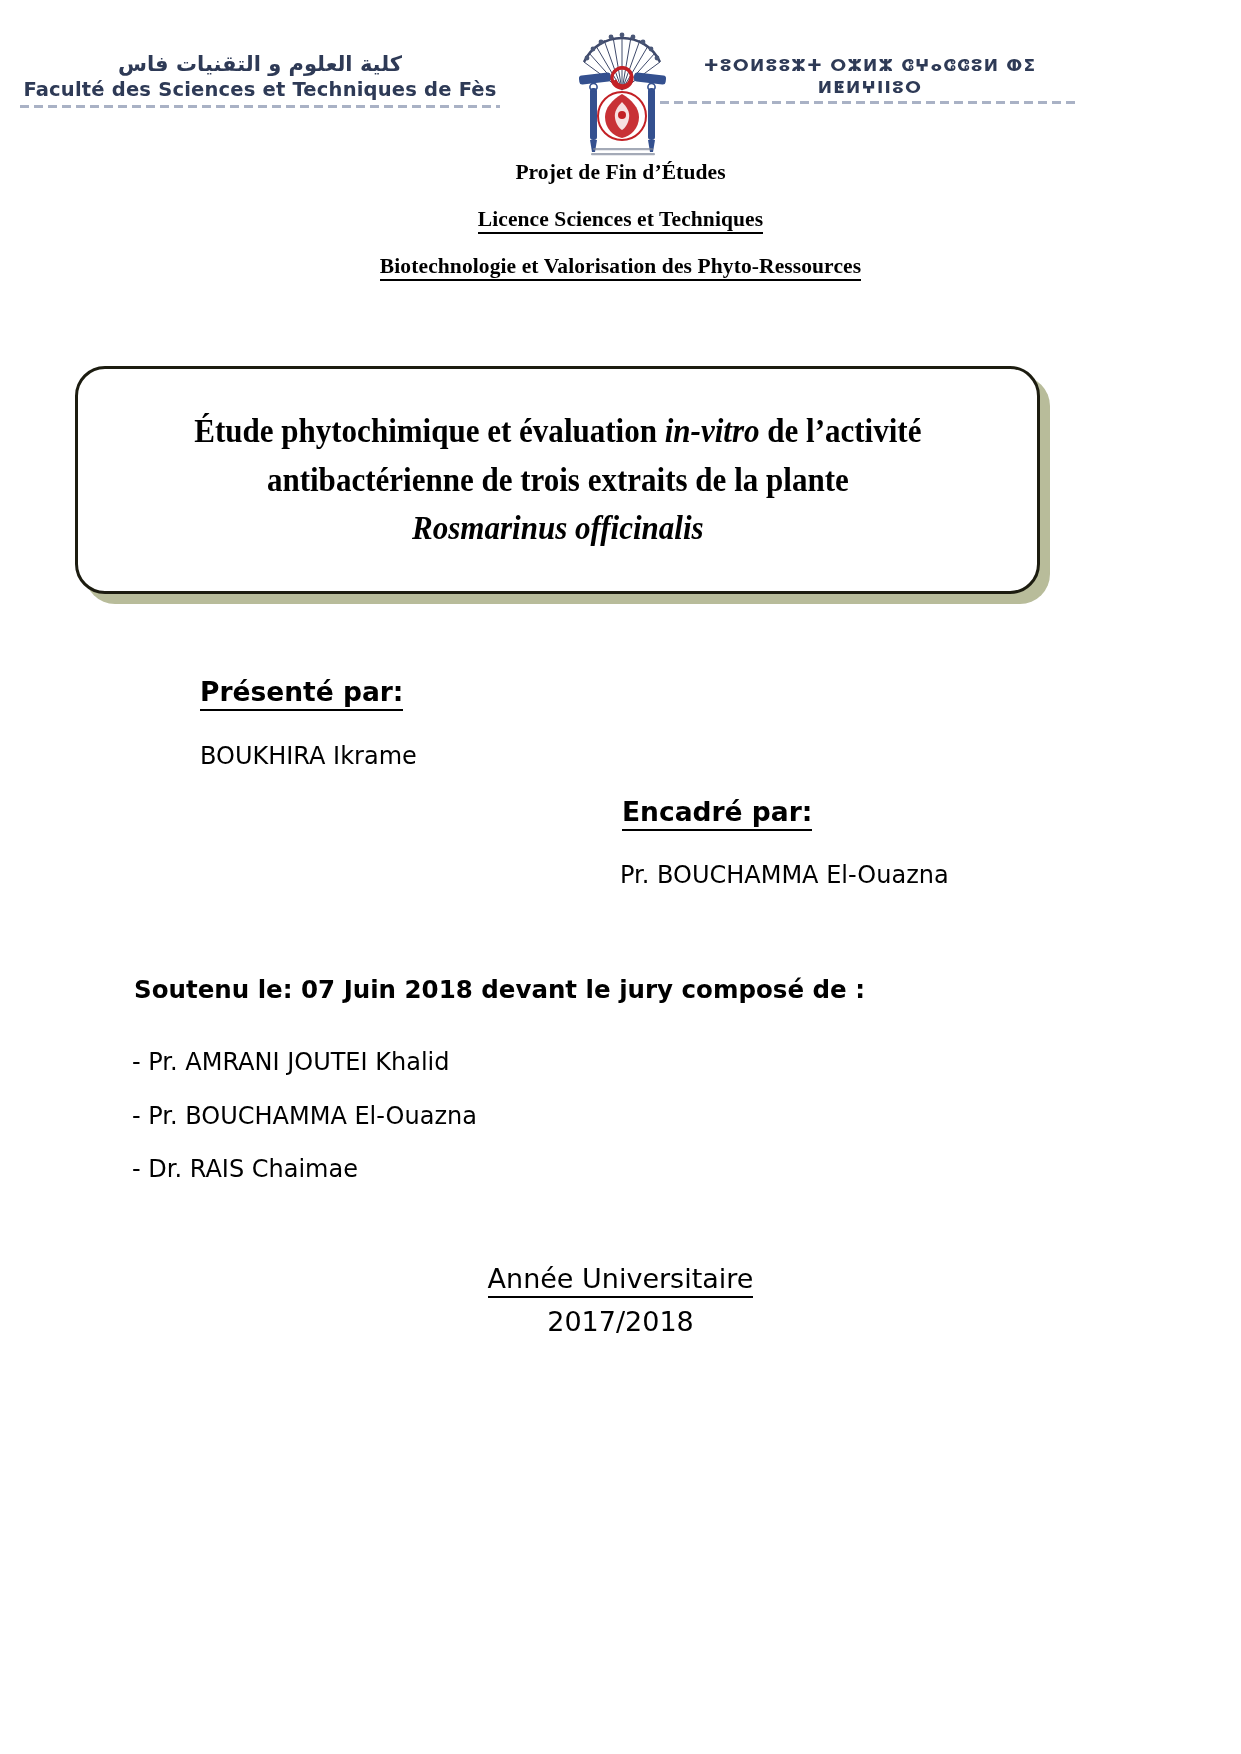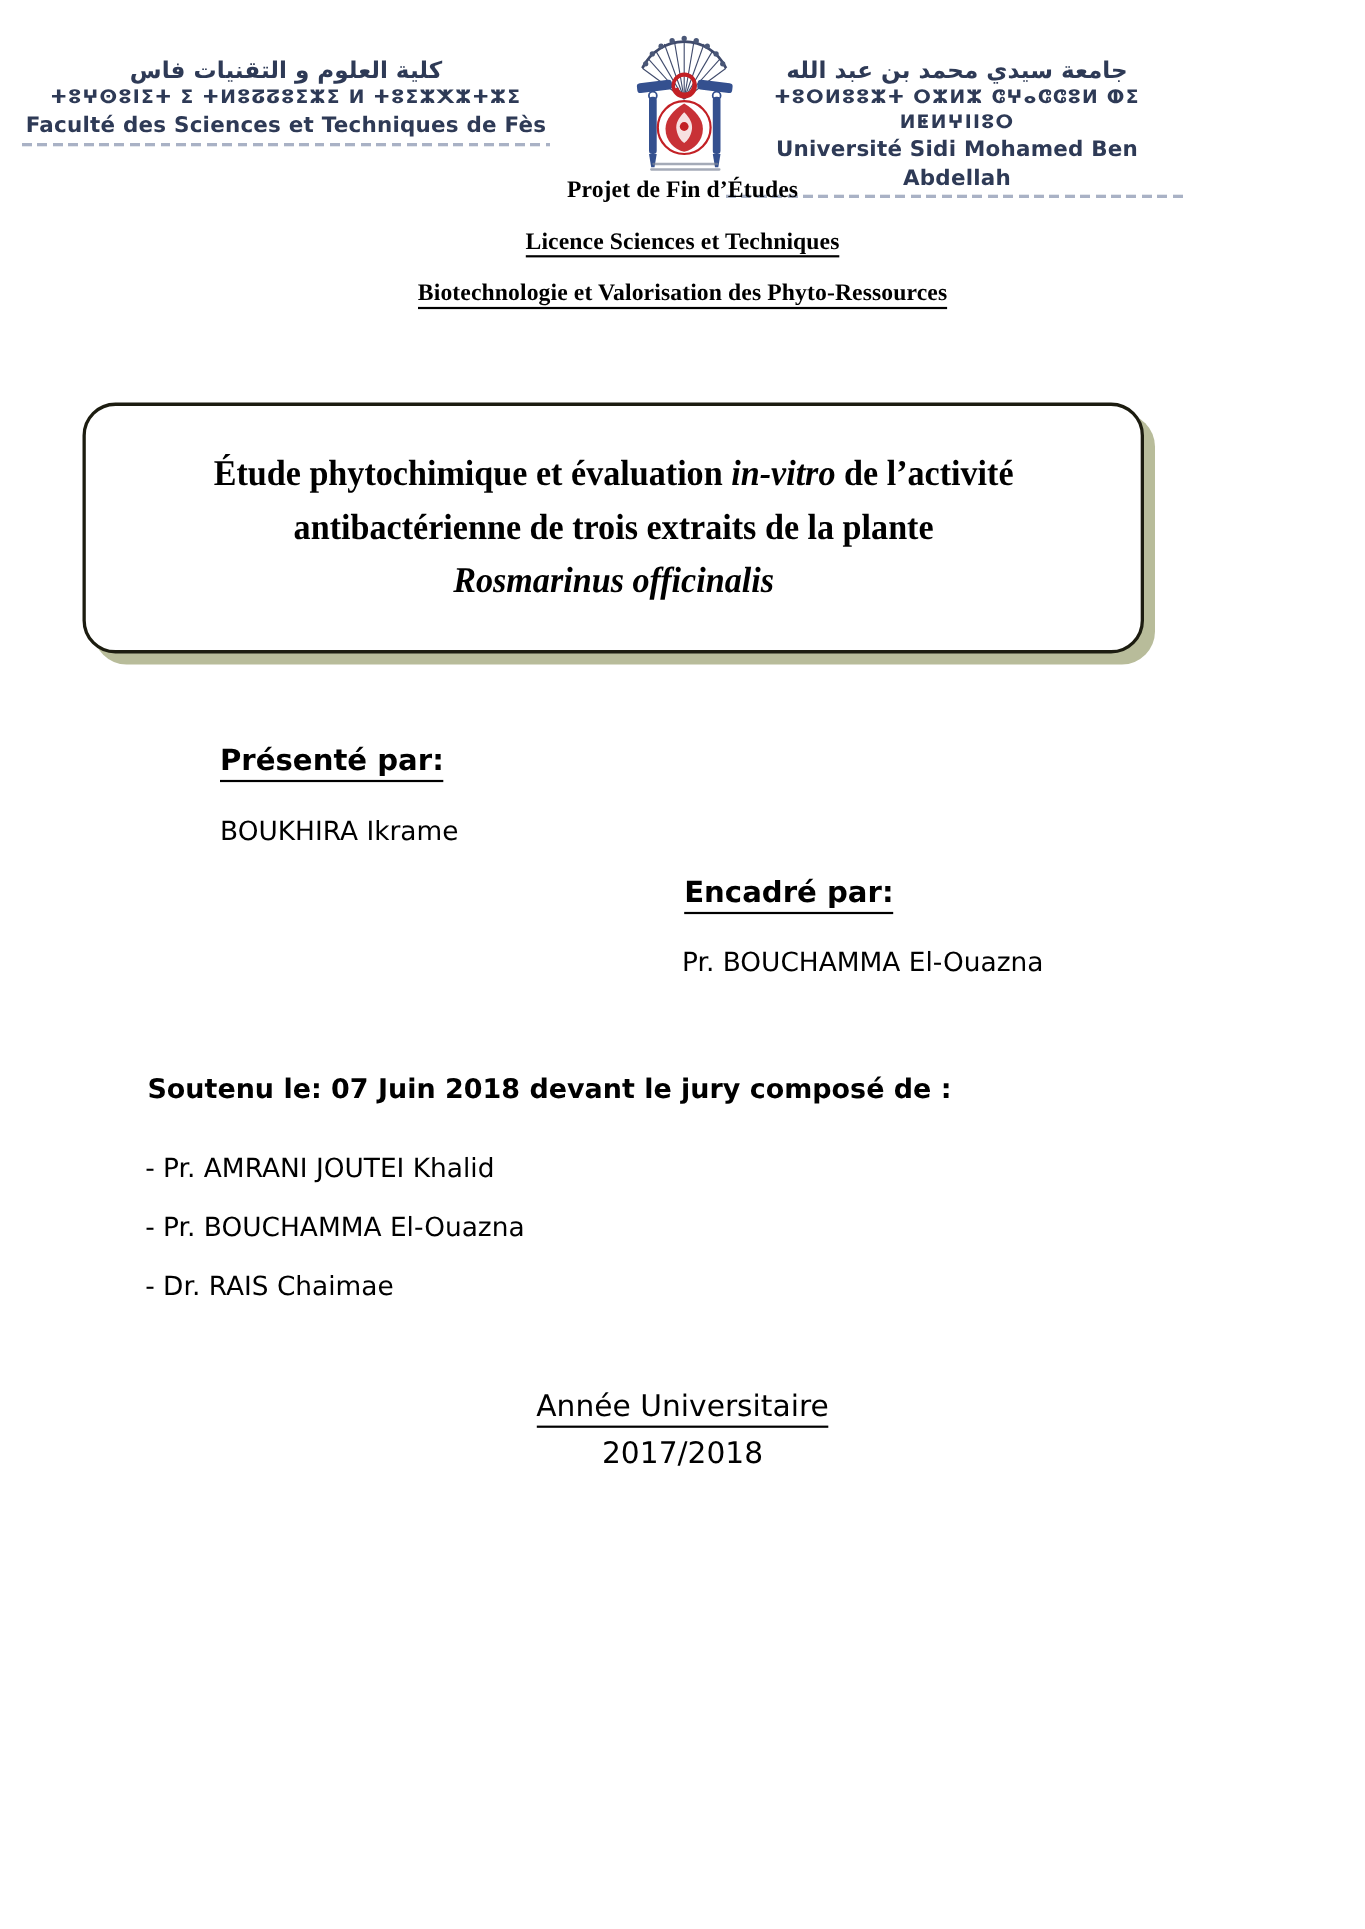--- a/index.html
+++ b/index.html
@@ -227,21 +227,20 @@
     margin-top: 12px;
   }
 </style>
 </head>
 <body>
 
 <div class="header">
 
   <div class="hdr-left">
     <div class="ar-line">كلية العلوم و التقنيات فاس</div>
-    <div class="tif-line">ⵜⵓⵖⵙⵓⵏⵉⵜ  ⵉ  ⵜⵍⵓⵒⵒⵓⵉⵣⵉ  ⵍ  ⵜⵓⵉⵣⵅⵣⵜⵣⵉ</div>
     <div class="lat-line">Faculté des Sciences et Techniques de Fès</div>
     <div class="hdr-rule"></div>
   </div>
 
   <div class="emblem">
     <svg viewBox="0 0 115 142" width="115" height="142" aria-hidden="true">
 
       <g stroke="#3f4a6b" stroke-width="1" fill="none">
         <path d="M57 72 L57 18"></path>
           <path d="M57 72 L48 19"></path>
@@ -301,23 +300,21 @@
       </g>
 
       <g fill="#7e8699">
         <rect x="28" y="130" width="60" height="2.2" rx="1" opacity=".7"></rect>
         <rect x="26" y="135" width="64" height="2.2" rx="1" opacity=".7"></rect>
       </g>
     </svg>
   </div>
 
   <div class="hdr-right">
-    <div class="ar-line">جامعة سيدي محمد بن عبد الله</div>
     <div class="tif-line">ⵜⵓⵔⵍⵓⵓⵣⵜ  ⵔⵣⵍⵣ  ⵛⵖⴰⵛⵛⵓⵍ  ⵀⵉ  ⵍⵟⵍⵖⵏⵏⵓⵔ</div>
-    <div class="lat-line">Université Sidi Mohamed Ben Abdellah</div>
     <div class="hdr-rule"></div>
   </div>
 </div>
 
 <div class="sub-block">
   <div class="sub-line">
     <span>Projet de Fin d’Études</span>
   </div>
   <div class="sub-line u">
     <span>Licence Sciences et Techniques</span>

